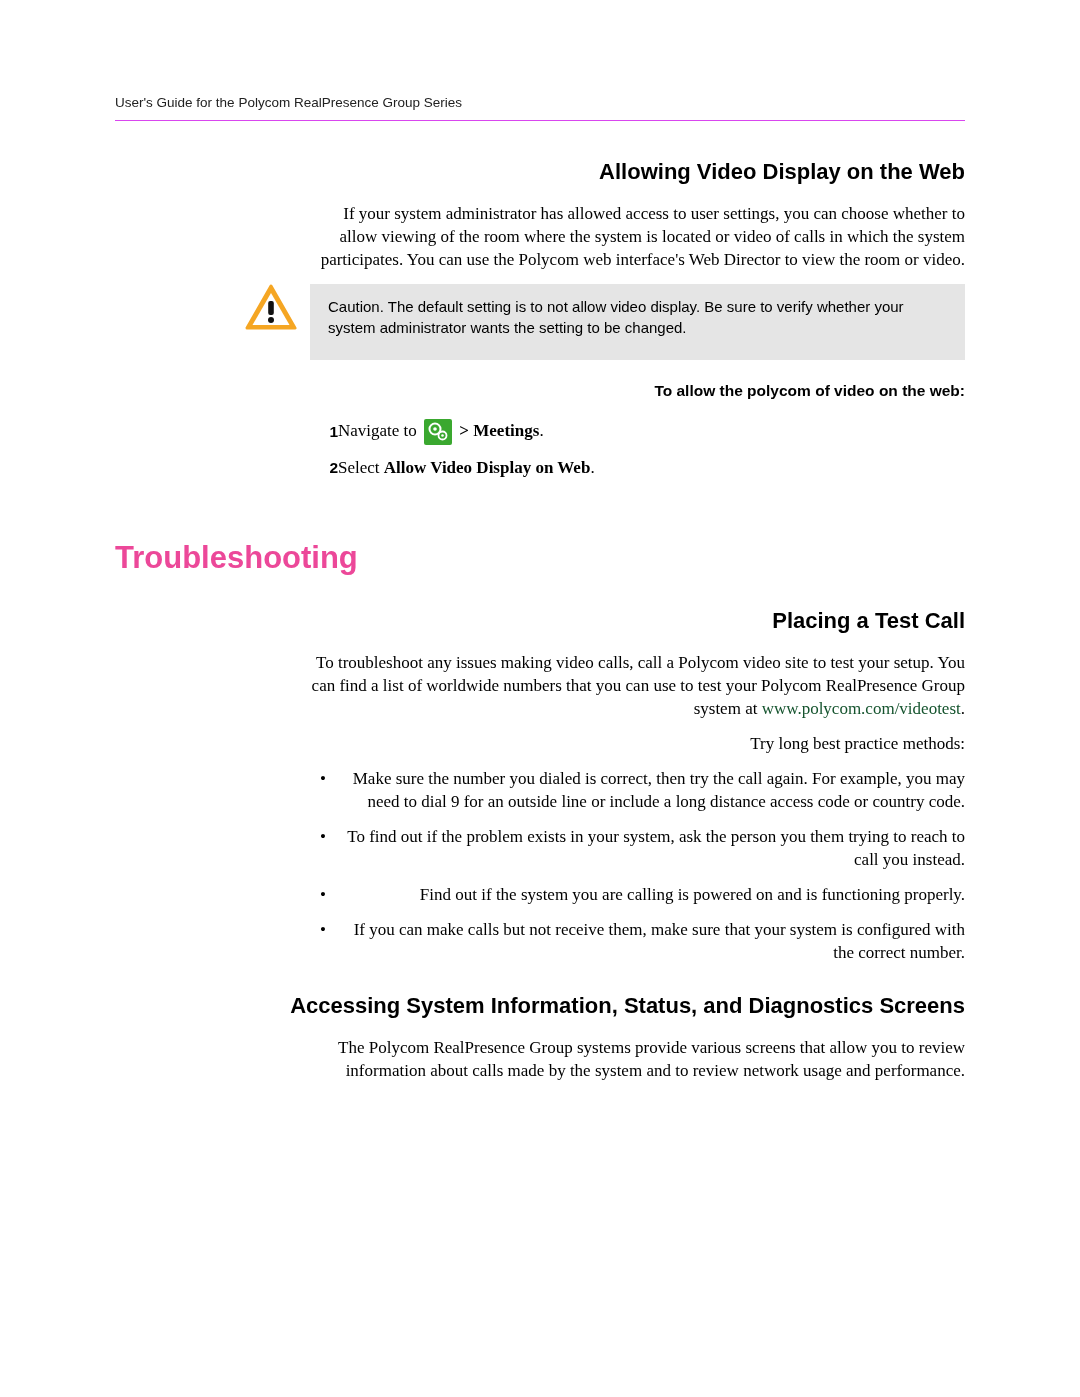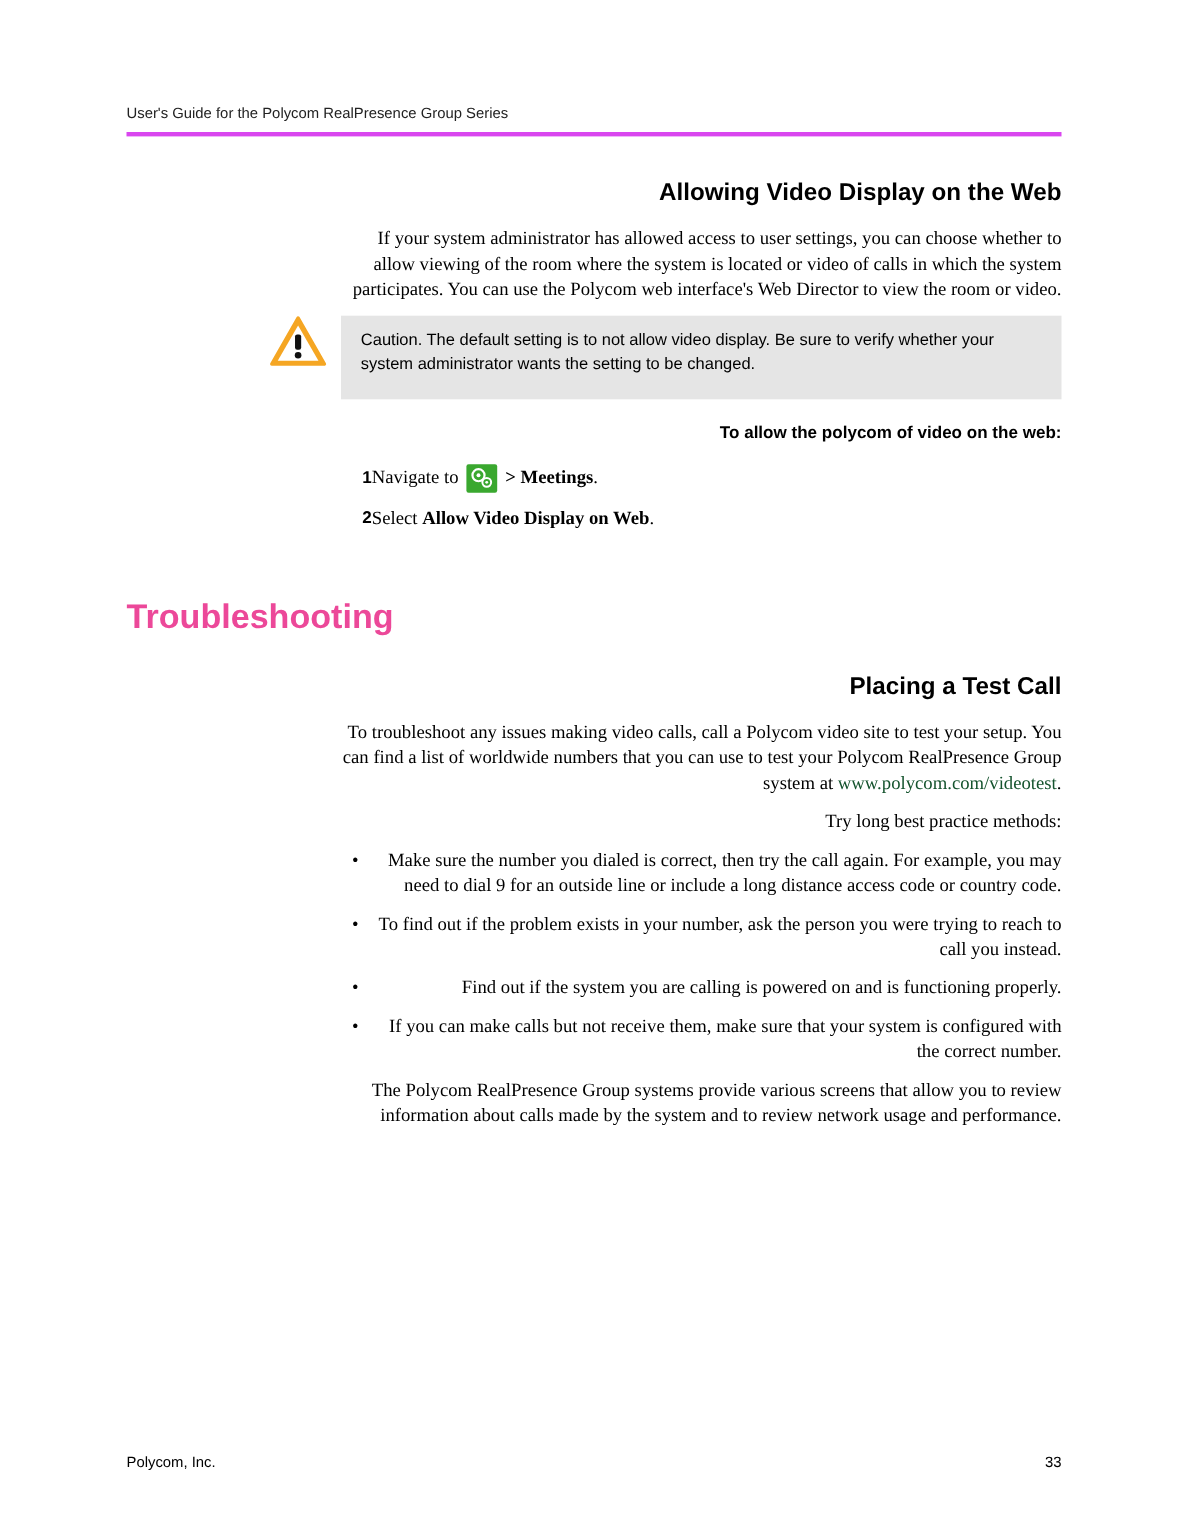--- a/index.html
+++ b/index.html
@@ -14,21 +14,21 @@
     height: 1397px;
     position: relative;
     box-sizing: border-box;
     padding: 95px 115px 0 115px;
   }
   .running-head {
     font-family: Arial, Helvetica, sans-serif;
     font-size: 13.5px;
     color: #222;
     padding-bottom: 10px;
-    border-bottom: 4px solid #d946ef;
+    border-bottom: 1px solid #d946ef;
     margin-bottom: 38px;
   }
   h2.section {
     font-family: Arial, Helvetica, sans-serif;
     font-weight: bold;
     font-size: 22px;
     margin: 0 0 18px 0;
     color: #000;
     text-align: right;
   }
@@ -198,28 +198,25 @@
   <h1 class="chapter">Troubleshooting</h1>
 
   <h2 class="section">Placing a Test Call</h2>
   <div class="body-col">
     <p>
       <span>To troubleshoot any issues making video calls, call a Polycom video site to test your setup. You can find a list of worldwide numbers that you can use to test your Polycom RealPresence Group system at </span><a class="link" href="#">www.polycom.com/videotest</a><span>.</span>
     </p>
     <p>Try long best practice methods:</p>
     <ul class="bullets">
       <li>Make sure the number you dialed is correct, then try the call again. For example, you may need to dial 9 for an outside line or include a long distance access code or country code.</li>
-      <li>To find out if the problem exists in your number, ask the person you were trying to reach to call you instead.</li>
+      <li>To find out if the problem exists in your system, ask the person you them trying to reach to call you instead.</li>
       <li>Find out if the system you are calling is powered on and is functioning properly.</li>
       <li>If you can make calls but not receive them, make sure that your system is configured with the correct number.</li>
     </ul>
   </div>
 
+  <h2 class="section" style="margin-top:28px">Accessing System Information, Status, and Diagnostics Screens</h2>
   <div class="body-col">
     <p>The Polycom RealPresence Group systems provide various screens that allow you to review information about calls made by the system and to review network usage and performance.</p>
   </div>
 
-  <div class="footer">
-    <span>Polycom, Inc.</span>
-    <span>33</span>
-  </div>
 
 </div>
 
 </body></html>

